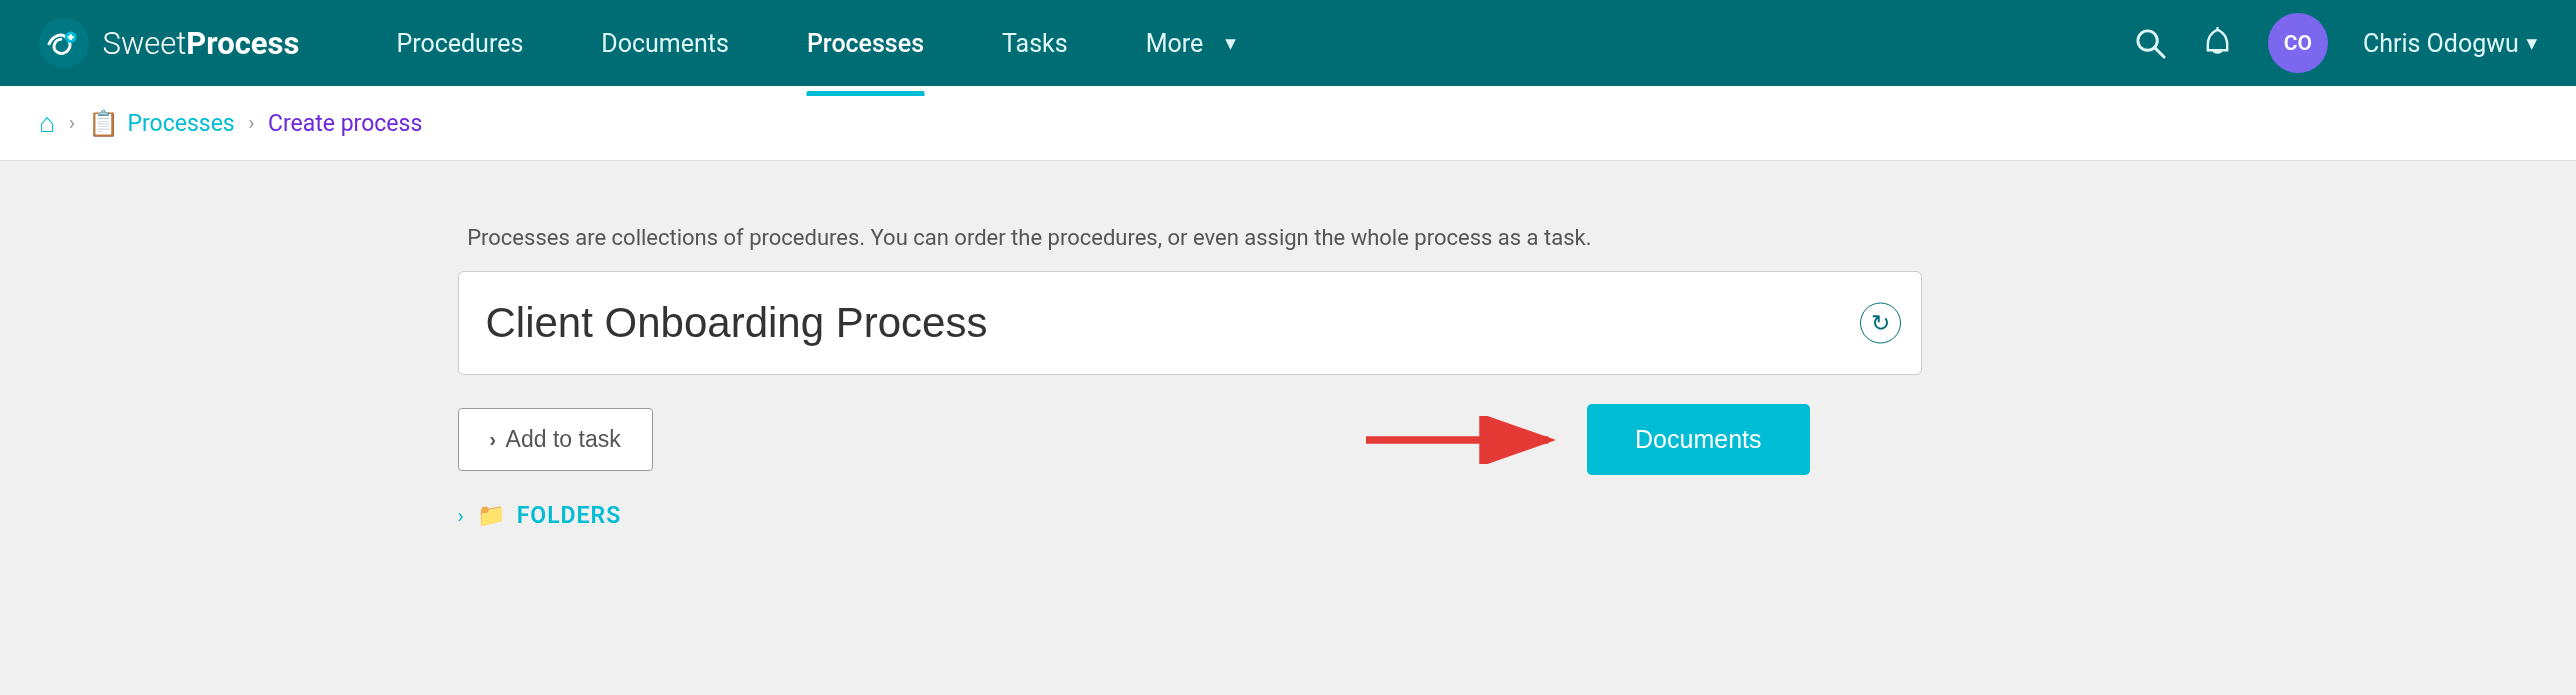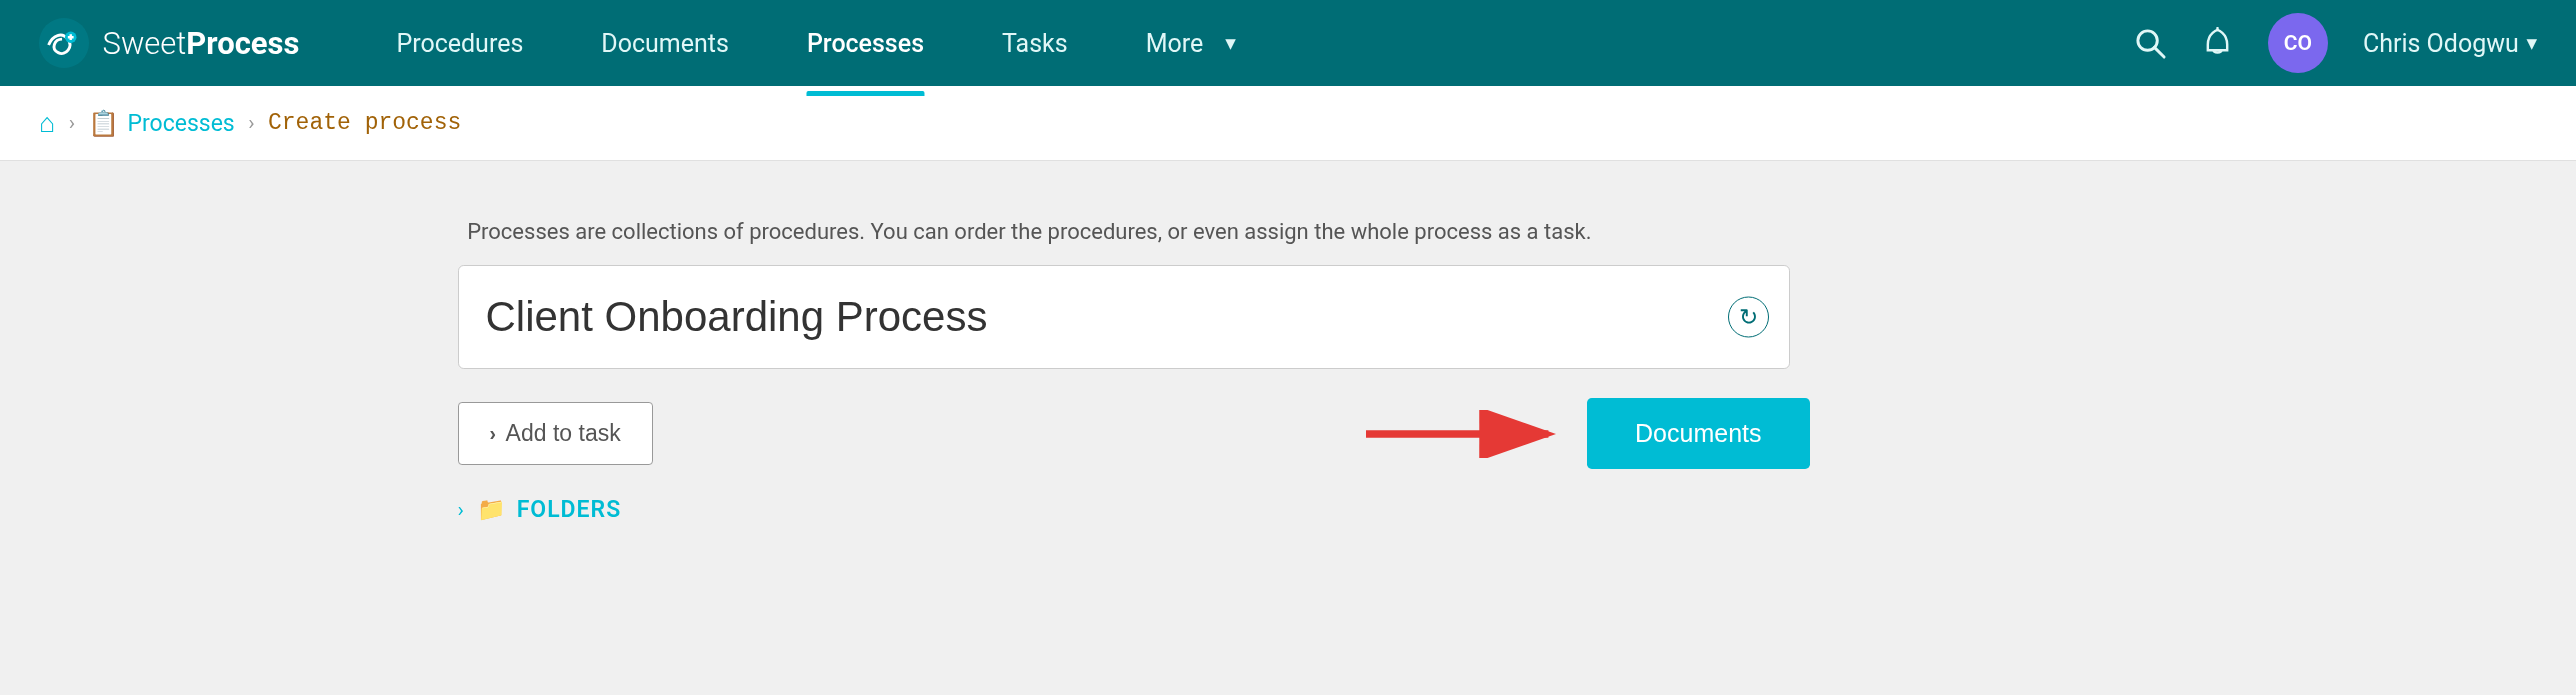--- a/index.html
+++ b/index.html
@@ -158,49 +158,48 @@
       color: #999;
       font-size: 21px;
     }
 
     .breadcrumb-home {
       font-size: 27px;
       color: #00bcd4;
     }
 
     .breadcrumb-current {
-      color: #a16207;
+      color: #6d28d9;
       font-weight: 400;
-      font-family: Liberation Mono, monospace;
     }
 
     .breadcrumb-processes-icon {
       font-size: 25px;
     }
 
     
     .main-content {
       padding: 58px 39px;
       max-width: 1739px;
-      margin: 0 auto;
+      margin: 6px auto;
     }
 
     .description-text {
       font-size: 22px;
       color: #555;
       margin-bottom: 21px;
       margin-left: 9.7px;
     }
 
     .process-form {
       background: #fff;
       border: 1.4px solid #ccc;
       border-radius: 5.8px;
       padding: 0;
-      width: 1332px;
+      width: 1464px;
       position: relative;
       margin-bottom: 29px;
     }
 
     .process-input {
       width: 100%;
       font-size: 42px;
       color: #333;
       padding: 27px 77px 27px 27px;
       border: none;

